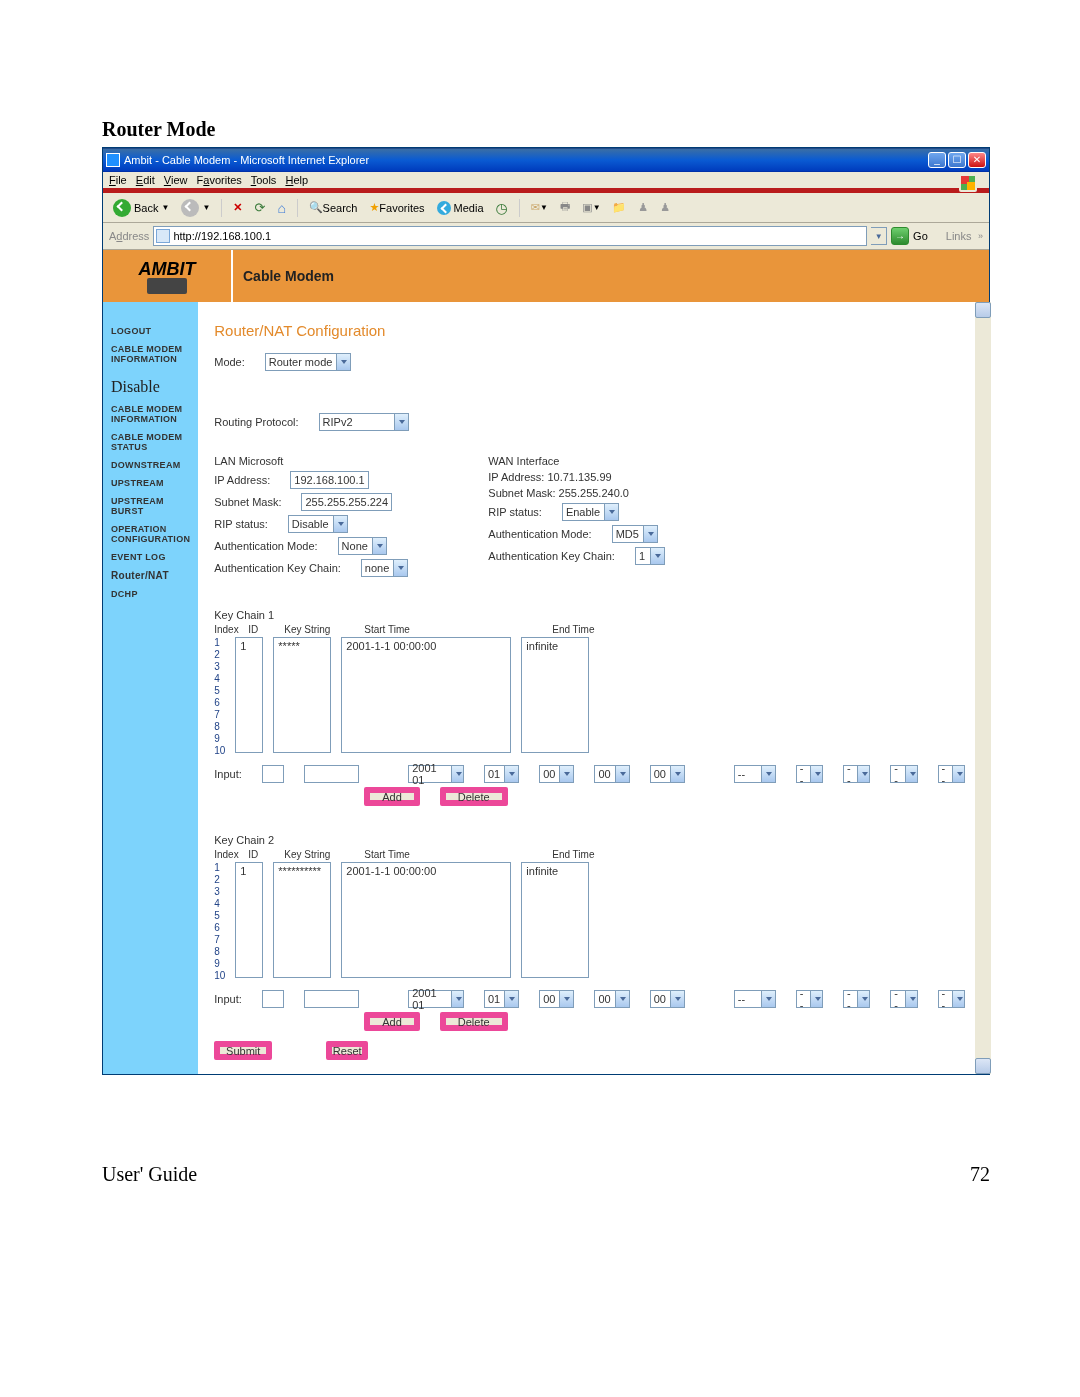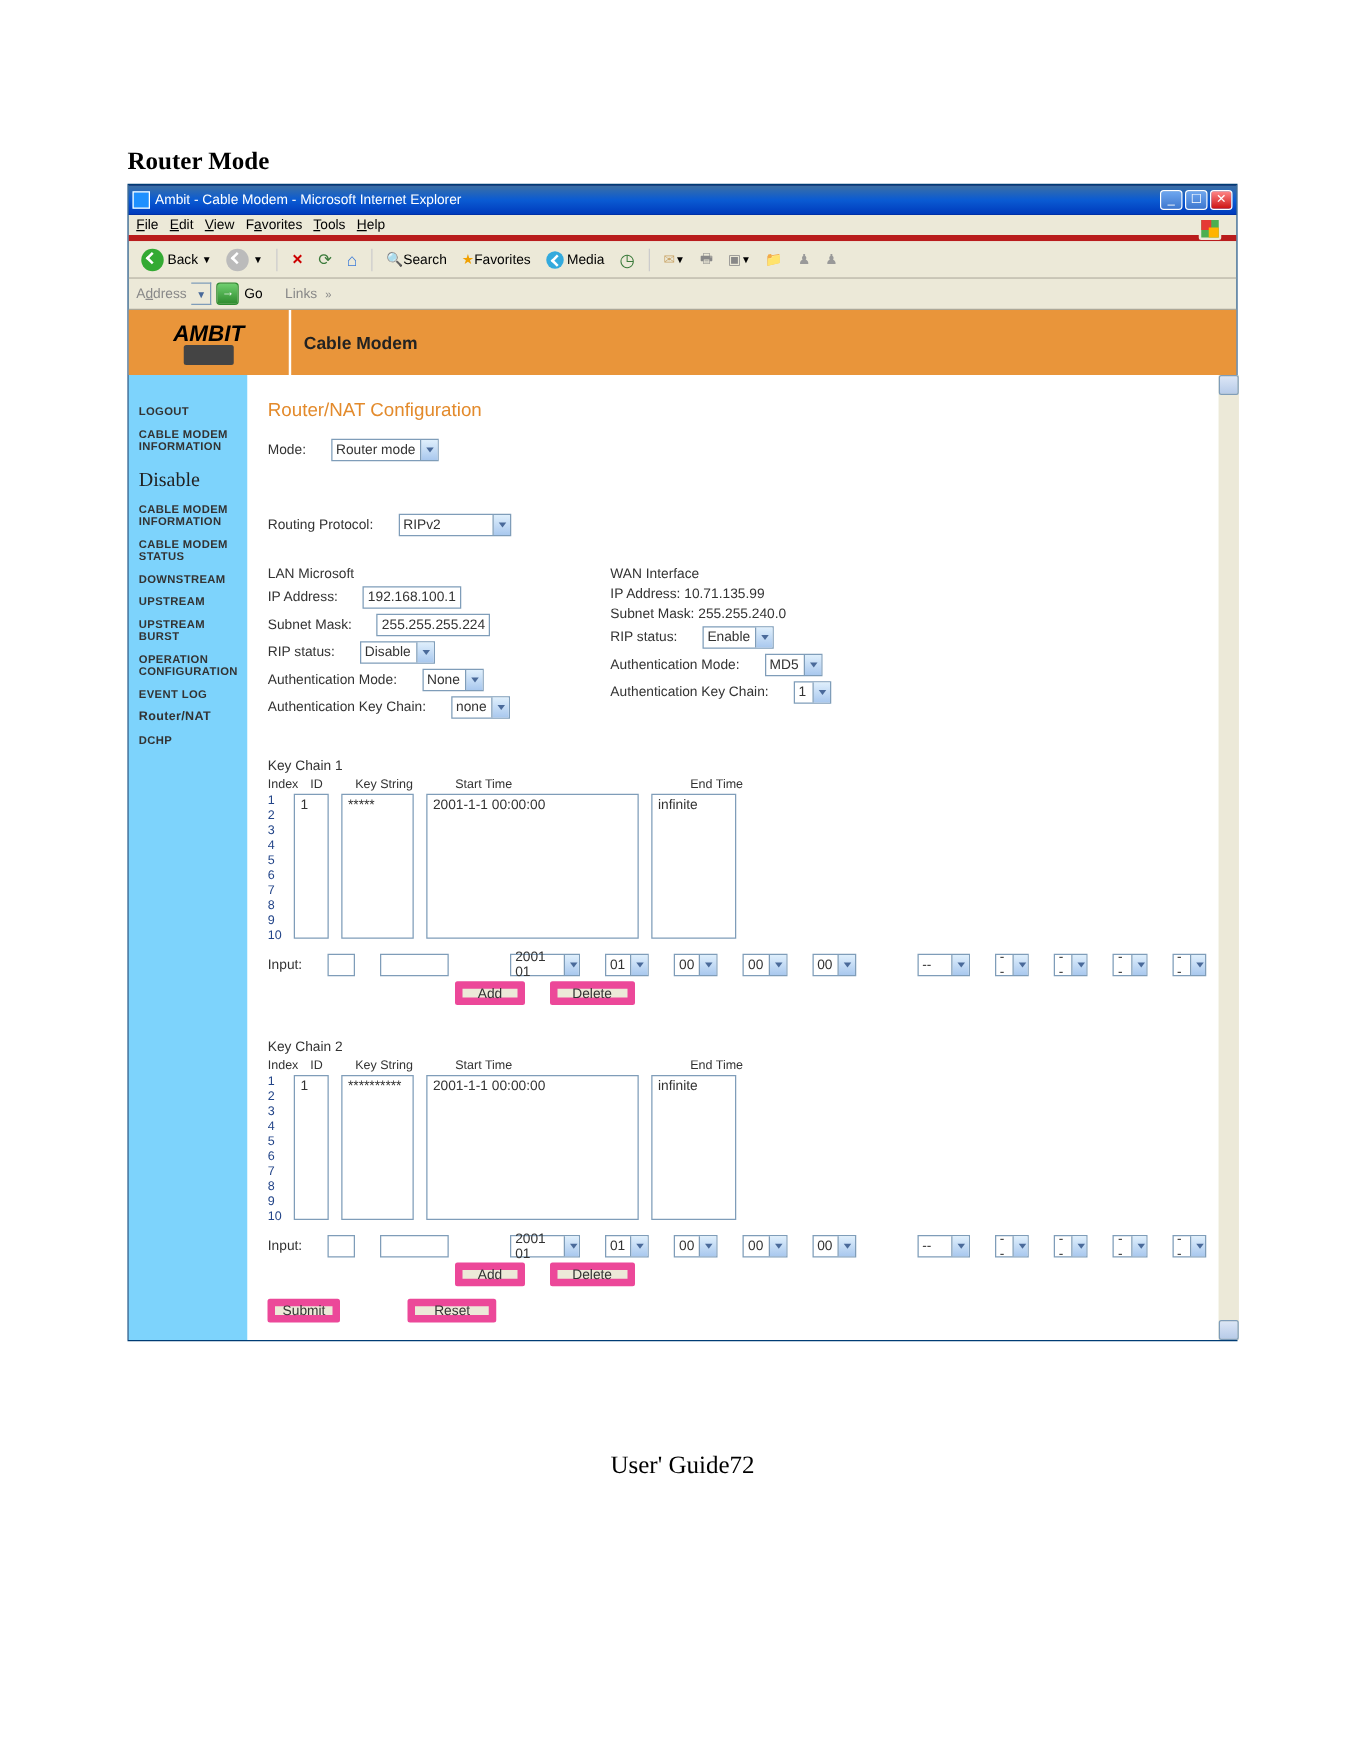--- a/index.html
+++ b/index.html
@@ -48,21 +48,21 @@
   .inp{border:1px solid #7f9db9;background:#fff;height:18px;padding:0 3px;font-size:11px;display:inline-flex;align-items:center;min-width:20px}
   .cols{display:flex;gap:80px;margin-top:24px}
   .col{flex:0 0 auto;font-family:Verdana,sans-serif;font-size:11px;color:#333}
   .kc{margin-top:28px;font-family:Verdana,sans-serif;font-size:11px;color:#333}
   .kc-head{display:flex;gap:0;font-size:10px;margin-top:3px}
   .kc-head span{display:inline-block}
   .kc-body{display:flex;gap:10px;margin-top:2px}
   .idxcol{font-size:10px;color:#224488;line-height:12px}
   .listbox{border:1px solid #7f9db9;background:#fff;height:116px;padding:2px 4px;font-size:11px;overflow:hidden}
   .btn{border:6px solid #ec4899;background:#ece9d8;height:19px;padding:0 12px;display:inline-flex;align-items:center;font-size:11px;border-radius:2px}
-  .foot{font-family:"Times New Roman",serif;font-size:20px;display:flex;justify-content:center;margin-top:88px}
+  .foot{font-family:"Times New Roman",serif;font-size:20px;display:flex;justify-content:space-between;margin-top:88px}
   .grow{flex:1}
   .sep{width:1px;height:18px;background:#ccc;margin:0 3px}
 </style>
 </head>
 <body>
 
 <div class="page">
   <div class="page-title">Router Mode</div>
 
   <div class="window">
@@ -138,20 +138,24 @@
       <span class="tbtn">
           <span style="color:#999">♟</span>
         </span>
       <span class="tbtn">
           <span style="color:#999">♟</span>
         </span>
     </div>
 
     <div class="addr">
       <span style="color:#888">A<u>d</u>dress</span>
+      <span class="addrbox">
+        <span class="pi"></span>
+        <span>http://192.168.100.1</span>
+      </span>
       <span class="addrdrop">
           <span style="font-size:8px;color:#4a6a9a">▼</span>
         </span>
       <span class="go">→</span>
       <span>Go</span>
       <span style="width:10px"></span>
       <span style="color:#888">Links</span>
       <span style="font-size:9px;color:#888">&nbsp;»</span>
     </div>
 
@@ -430,21 +434,21 @@
           </div>
           <div class="row" style="margin-left:150px;margin-top:4px">
             <span class="btn">Add</span>
             <span class="btn">Delete</span>
           </div>
         </div>
 
         <div class="row" style="margin-top:10px">
           <span class="btn" style="width:58px;justify-content:center">Submit</span>
           <span style="width:14px"></span>
-          <span class="btn" style="width:71px;justify-content:center">Reset</span>
+          <span class="btn" style="width:42px;justify-content:center">Reset</span>
         </div>
 
       </div>
     </div>
   </div>
 
   <div class="foot">
     <span>User' Guide</span>
     <span>72</span>
   </div>

